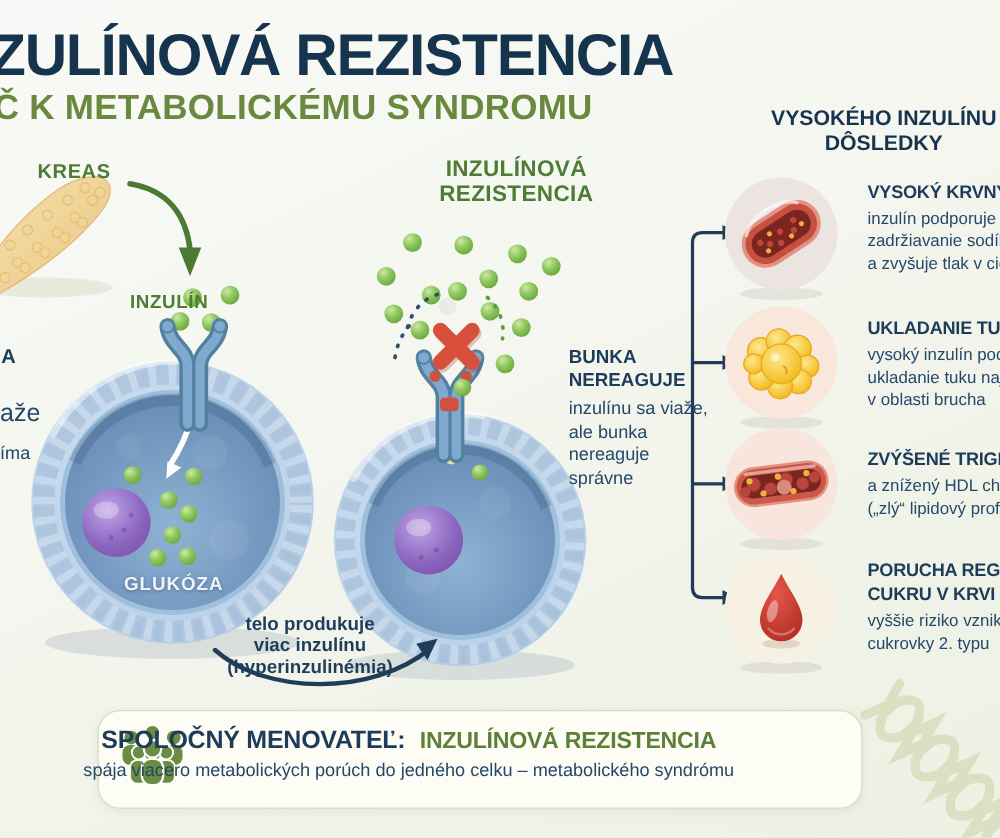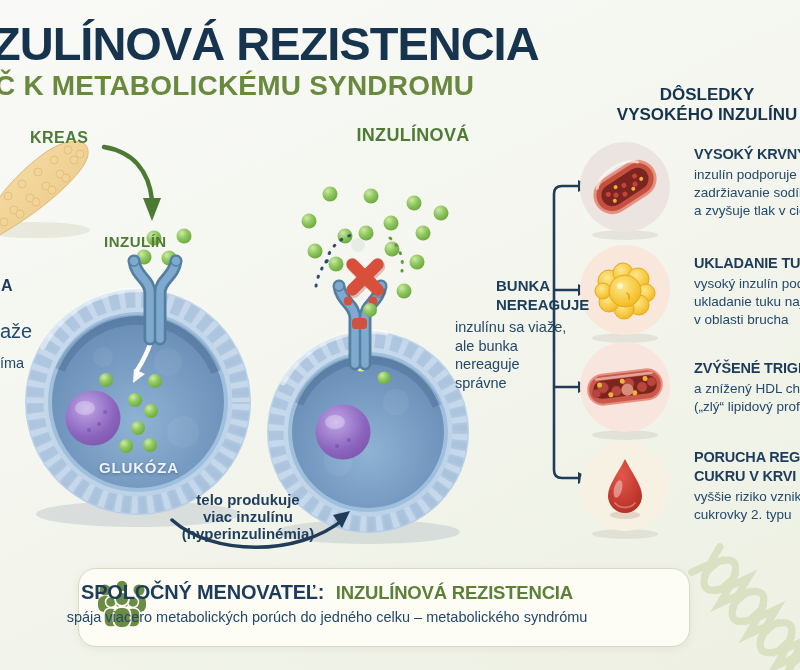--- a/index.html
+++ b/index.html
@@ -15,21 +15,21 @@
   .title{left:-8px;top:16px;font-size:47px;font-weight:800;letter-spacing:-1px;color:#17344f;}
   .subtitle{left:-5px;top:70px;font-size:28px;font-weight:700;color:#69893f;letter-spacing:.2px;}
   .kreas{left:2px;top:129px;font-size:16px;font-weight:800;letter-spacing:.5px;}
   .inzulin{left:76px;top:233px;font-size:15px;font-weight:800;letter-spacing:.5px;}
   .mid-heading{left:300px;top:125px;width:170px;text-align:center;font-size:18px;line-height:20px;font-weight:800;letter-spacing:.3px;}
   .cut-a{left:1px;top:277px;font-size:16px;font-weight:800;color:#1d3c5a;}
   .cut-line1{left:0;top:320px;font-size:20px;color:#23486a;}
   .cut-line2{left:0;top:355px;font-size:14.5px;color:#23486a;}
   .glukoza{left:89px;top:459px;width:100px;text-align:center;font-size:15px;font-weight:700;letter-spacing:.8px;
     color:#eef4f8;text-shadow:0 1px 3px rgba(40,70,110,.55);}
-  .bunka{left:455px;top:276px;font-size:15px;line-height:19px;font-weight:800;margin-left:41px;}
+  .bunka{left:455px;top:276px;font-size:15px;line-height:19px;font-weight:800;}
   .bunka-desc{left:455px;top:318px;font-size:14.5px;line-height:18.5px;color:#23486a;}
   .loop-text{left:160px;top:491px;width:176px;text-align:center;font-size:15px;line-height:17px;font-weight:600;color:#1f3e5c;}
   .cons-heading{left:614px;top:85px;width:186px;text-align:center;font-size:17px;line-height:20px;font-weight:800;color:#17344f;}
   .cons-item{position:absolute;left:694px;width:106px;overflow:hidden;z-index:3;}
   .cons-item .c-title{font-size:14.5px;line-height:19px;font-weight:800;color:#1d3c5a;white-space:nowrap;letter-spacing:-.2px;}
   .cons-item .c-desc{font-size:13.5px;line-height:18px;color:#24496b;white-space:nowrap;margin-top:2px;}
   .item1{top:145px;} .item2{top:254px;} .item3{top:359px;} .item4{top:448px;}
   .banner{
     position:absolute;left:78px;top:568px;width:610px;height:77px;z-index:1;
     background:#fdfdf6;border:1.5px solid #d6dcc3;border-radius:18px;
@@ -351,42 +351,43 @@
   <div class="txt kreas green">KREAS</div>
   <div class="txt inzulin green">INZULÍN</div>
 
   <div class="txt cut-a">A</div>
   <div class="txt cut-line1">aže</div>
   <div class="txt cut-line2">íma</div>
   <div class="txt glukoza">GLUKÓZA</div>
 
   <div class="txt mid-heading green">
     <div>INZULÍNOVÁ</div>
+    <div>REZISTENCIA</div>
   </div>
 
   <div class="txt bunka navy">
     <div>BUNKA</div>
     <div>NEREAGUJE</div>
   </div>
   <div class="txt bunka-desc">
     <div>inzulínu sa viaže,</div>
     <div>ale bunka</div>
     <div>nereaguje</div>
     <div>správne</div>
   </div>
 
   <div class="txt loop-text">
     <div>telo produkuje</div>
     <div>viac inzulínu</div>
     <div>(hyperinzulinémia)</div>
   </div>
 
   <div class="txt cons-heading">
+    <div>VYSOKÉHO INZULÍNU</div>
     <div>DÔSLEDKY</div>
-    <div>VYSOKÉHO INZULÍNU</div>
   </div>
 
   <div class="cons-item item1">
     <div class="c-title">VYSOKÝ KRVNÝ</div>
     <div class="c-desc">
       <div>inzulín podporuje</div>
       <div>zadržiavanie sodík</div>
       <div>a zvyšuje tlak v cie</div>
     </div>
   </div>

